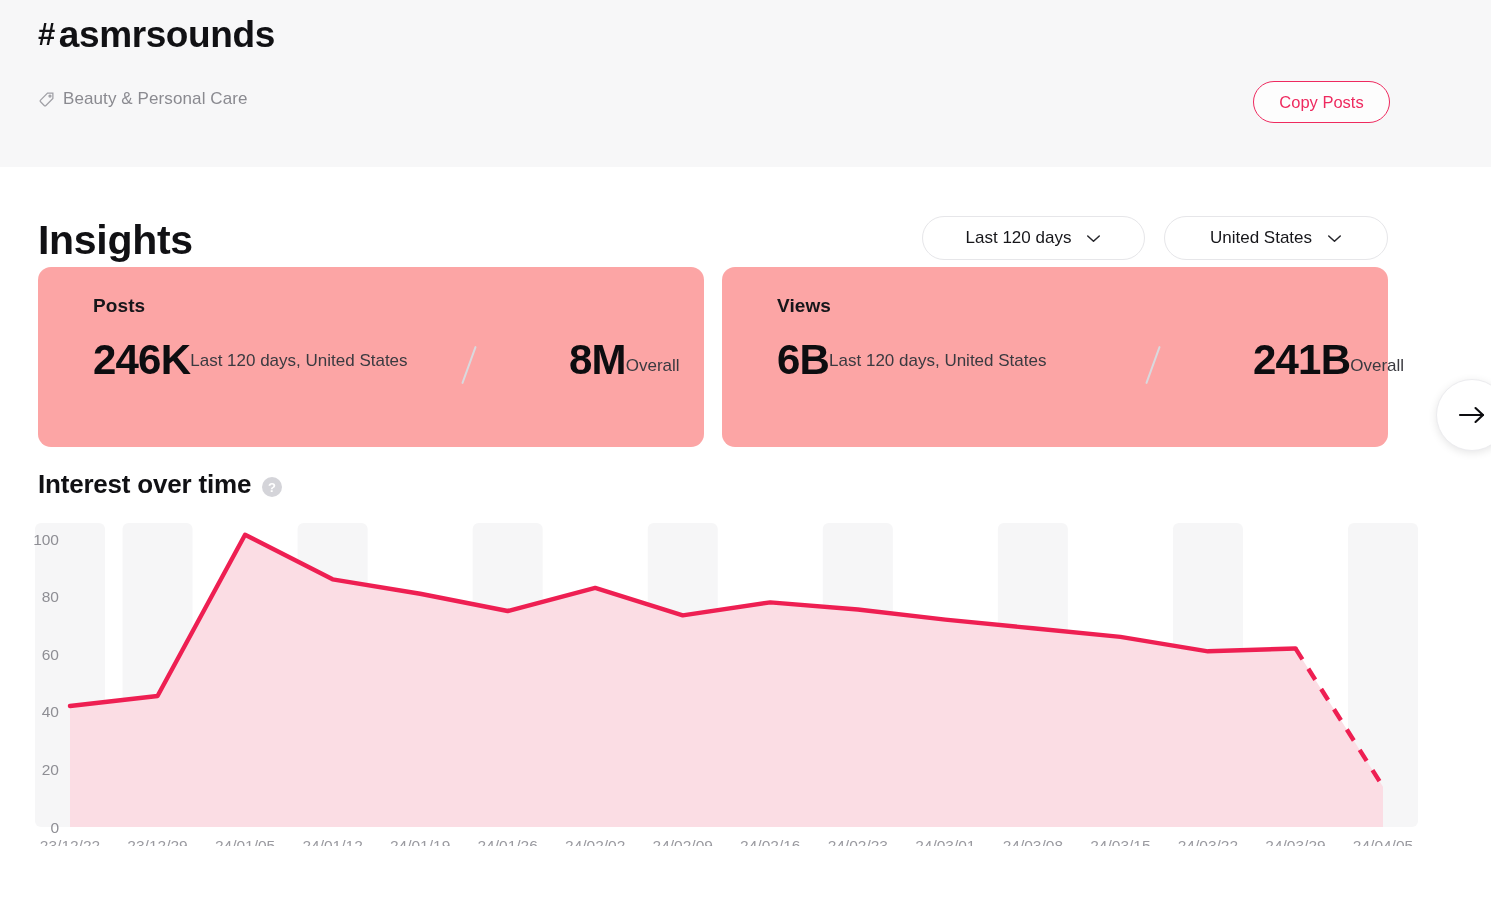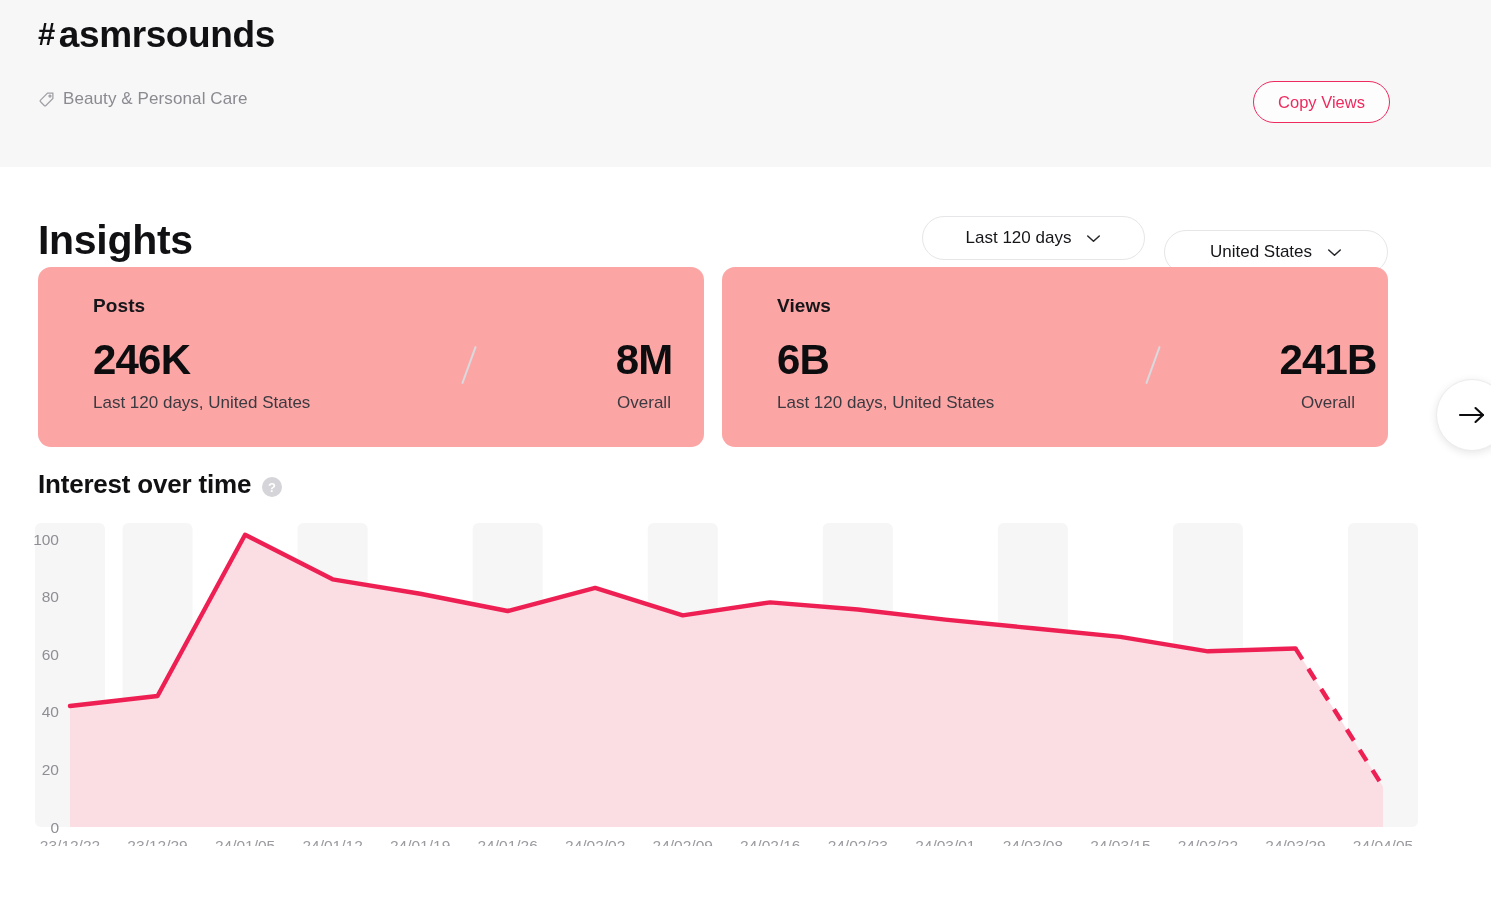--- a/index.html
+++ b/index.html
@@ -90,21 +90,21 @@
     cursor: pointer;
     text-align: center;
   }
   .pill-label {
     font-size: 17px;
     color: #16161a;
     white-space: nowrap;
   }
   .chev { width: 15px; height: 9px; display: block; flex: none; }
   #pill-date { left: 922px; width: 223px; }
-  #pill-region { left: 1164px; width: 224px; margin-top: 14px; }
+  #pill-region { left: 1164px; width: 224px; }
 
   
   .cards-row {
     position: relative;
     height: 196px;
   }
   .stat-card {
     position: absolute;
     top: 4px;
     height: 180px;
@@ -119,21 +119,21 @@
     font-weight: 700;
     color: #16161a;
     letter-spacing: 0.1px;
   }
   .card-body {
     position: relative;
     margin-top: 22px;
     display: flex;
     align-items: flex-start;
   }
-  .stat-block { display: flex; flex-direction: column; }
+  .stat-block { display: flex; flex-direction: row; }
   .stat-block.left { flex: none; }
   .stat-value {
     font-size: 42px;
     font-weight: 700;
     color: #0d0d10;
     line-height: 1.0;
     letter-spacing: -0.8px;
   }
   .stat-sub {
     margin-top: 12px;
@@ -219,21 +219,21 @@
   <div class="category-row">
     <span class="tag-icon-wrap">
       <svg class="tag-icon" viewBox="0 0 20 20" fill="none" stroke="#a0a0a6" stroke-width="1.5">
         <path d="M11.2 2.5H17.5V8.8L9.3 17a1.4 1.4 0 0 1-2 0L3 12.7a1.4 1.4 0 0 1 0-2z"></path>
         <circle cx="14.1" cy="5.9" r="1.15"></circle>
       </svg>
     </span>
     <span class="category-text">Beauty &amp; Personal Care</span>
   </div>
 
-  <button class="copy-link-btn">Copy Views</button>
+  <button class="copy-link-btn">Copy Posts</button>
 </div>
 
 <div class="insights-bar">
   <div class="insights-title">Insights</div>
 
   <div class="pill" id="pill-date">
     <span class="pill-label">Last 120 days</span>
     <span>
       <svg class="chev" viewBox="0 0 16 10" fill="none" stroke="#26262b" stroke-width="1.7" stroke-linecap="round" stroke-linejoin="round">
         <path d="M1.6 2.2 8 8 14.4 2.2"></path>

